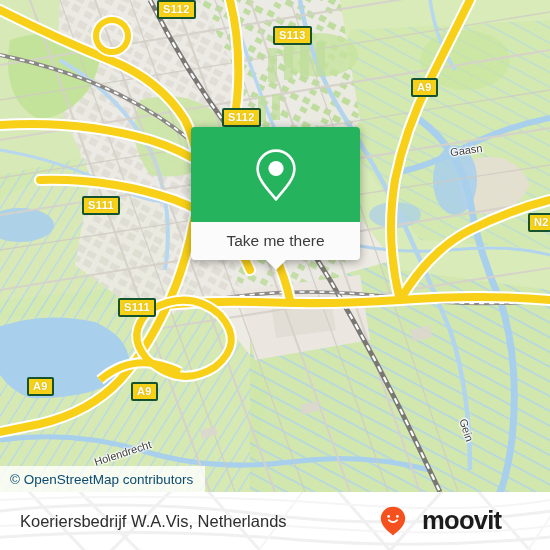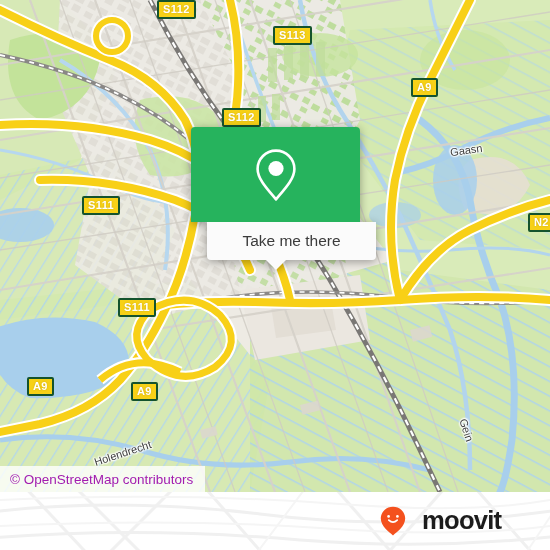--- a/index.html
+++ b/index.html
@@ -68,21 +68,20 @@
     border-radius:4px 4px 0 0;
     display:flex; align-items:center; justify-content:center;
   }
   #popup-pin { width:46px; height:54px; display:block; }
   #popup-button {
     width:100%; height:38px;
     background:#fbfbfb;
     border-radius:0 0 4px 4px;
     display:flex; align-items:center; justify-content:center;
     cursor:pointer;
-    margin-left:16px;
   }
   #popup-button-label {
     font-family:"Liberation Sans", sans-serif;
     font-size:15.5px;
     color:#3b3b3b;
   }
   #popup-tail {
     position:absolute;
     left:50%; top:132px;
     transform:translateX(-50%);
@@ -98,21 +97,21 @@
     left:0; top:466px;
     height:26px;
     padding:0 12px 0 10px;
     background:rgba(255,255,255,.80);
     display:flex; align-items:center;
     z-index:25;
   }
   #osm-attrib-text {
     font-family:"Liberation Sans", sans-serif;
     font-size:13.5px;
-    color:#a21caf;
+    color:#0c4a6e;
     white-space:nowrap;
   }
 
   
   #footer {
     position:absolute;
     left:0; top:492px;
     width:550px; height:58px;
     background:#ffffff;
     overflow:hidden;
@@ -335,20 +334,21 @@
           <path d="M380,70 L450,-10"></path>
       </g>
       <g stroke="#f5f5f5" stroke-width="2" fill="none">
         <path d="M0,8 Q180,0 340,12 Q470,22 550,8"></path>
         <path d="M0,34 Q170,26 320,36 Q460,46 550,34"></path>
         <path d="M250,70 L310,-10"></path>
           <path d="M520,70 L560,10"></path>
       </g>
     </svg>
 
+    <div id="footer-title">Koeriersbedrijf W.A.Vis, Netherlands</div>
 
     <div id="footer-logo">
       <svg id="moovit-pin" viewBox="0 0 26 30">
         <path d="M13 0.8 C6.1 0.8 0.8 6.1 0.8 12.6 C0.8 20.4 9.4 26.5 13 29.4 C16.6 26.5 25.2 20.4 25.2 12.6 C25.2 6.1 19.9 0.8 13 0.8 Z" fill="#f4511e"></path>
         <circle cx="8.6" cy="10.4" r="1.35" fill="#ffffff"></circle>
         <circle cx="17.4" cy="10.4" r="1.35" fill="#ffffff"></circle>
         <path d="M8.8 14.2 Q13 18.2 17.2 14.2" stroke="#ffffff" stroke-width="1.7" fill="none" stroke-linecap="round"></path>
       </svg>
       <svg id="moovit-wordmark" viewBox="0 0 118 30" width="112" height="30">
         <text x="0" y="23" font-family="Liberation Sans, sans-serif" font-size="27" font-weight="600" fill="#1c1c1c" letter-spacing="-0.8">moovit</text>

